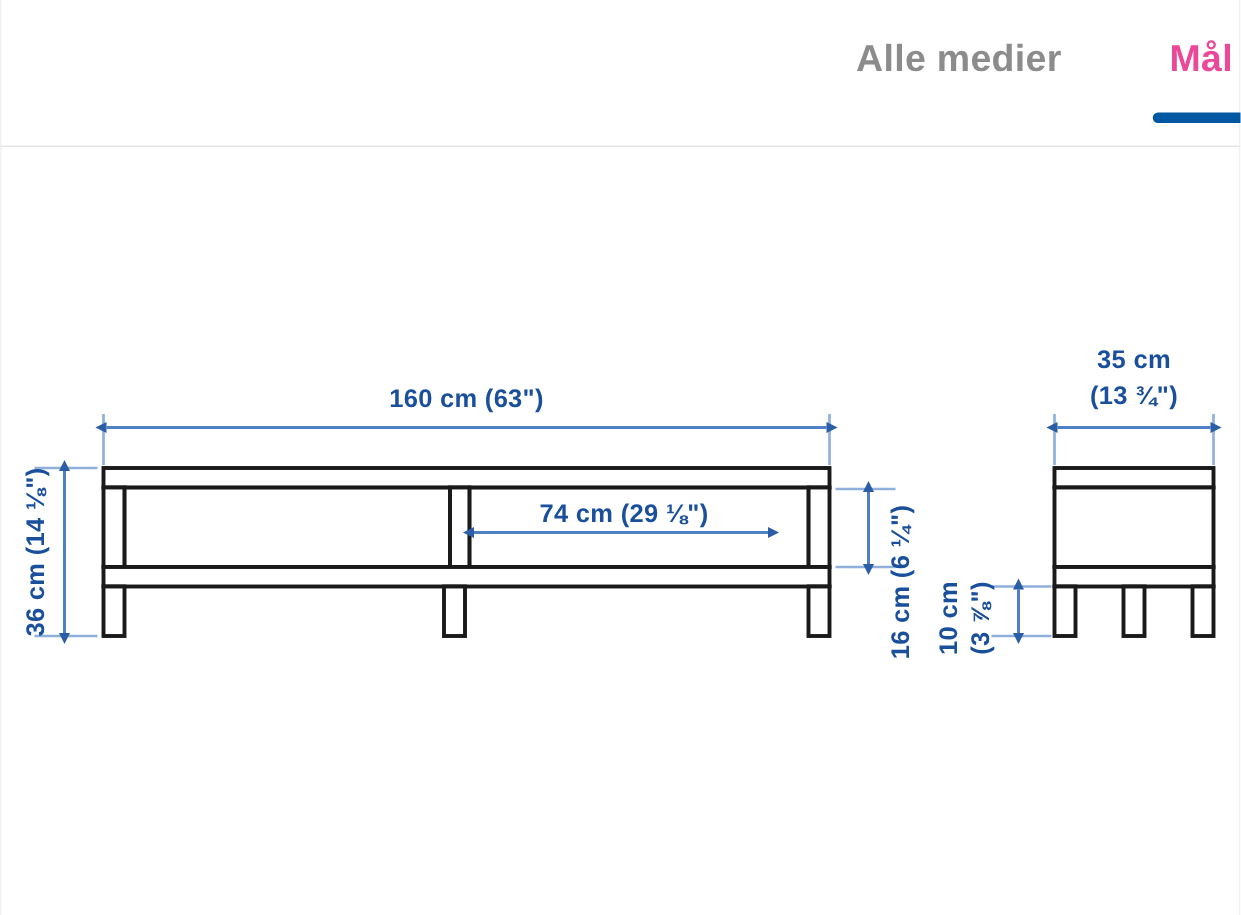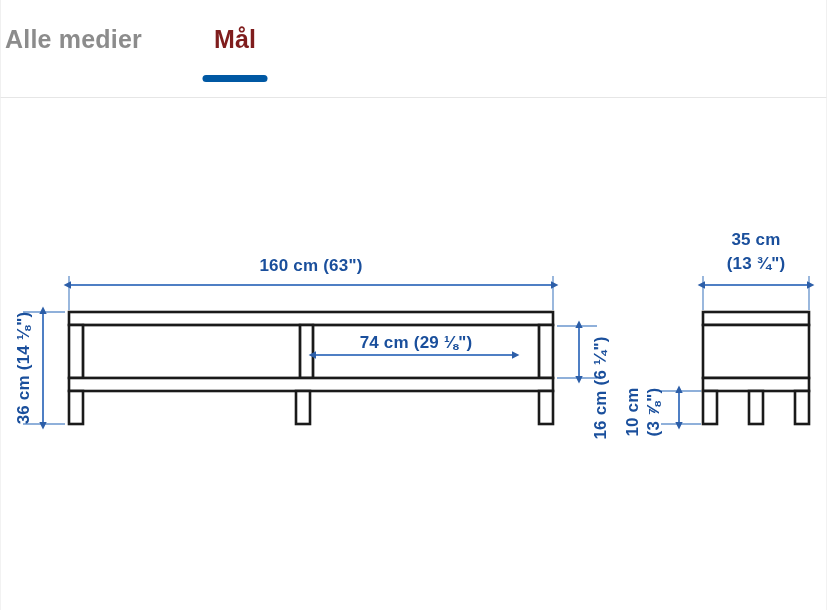--- a/index.html
+++ b/index.html
@@ -30,21 +30,21 @@
     left: 0; top: 0;
     width: 827px;
     height: 98px;
     background: #ffffff;
     border-bottom: 1px solid #e6e6e6;
     border-left: 1px solid #f0f0f0;
     border-right: 1px solid #f0f0f0;
     box-sizing: border-box;
     display: flex;
     align-items: flex-start;
-    justify-content: flex-start;
+    justify-content: flex-end;
   }
   .tabs {
     display: flex;
     align-items: flex-start;
     gap: 64px;
     margin-top: 24px;
   }
   .tab {
     position: relative;
     padding: 0 4px 34px 4px;
@@ -53,21 +53,21 @@
   }
   .tab-label {
     display: block;
     font-size: 25px;
     font-weight: bold;
     line-height: 30px;
     letter-spacing: 0.2px;
     white-space: nowrap;
   }
   .tab.inactive .tab-label { color: #8c8c8c; }
-  .tab.active   .tab-label { color: #7f1d1d; }
+  .tab.active   .tab-label { color: #ec4899; }
   .tab-underline {
     position: absolute;
     left: 50%;
     transform: translateX(-50%);
     bottom: 6px;
     width: 65px;
     height: 7px;
     border-radius: 4px;
     background: #0058a3;
   }

